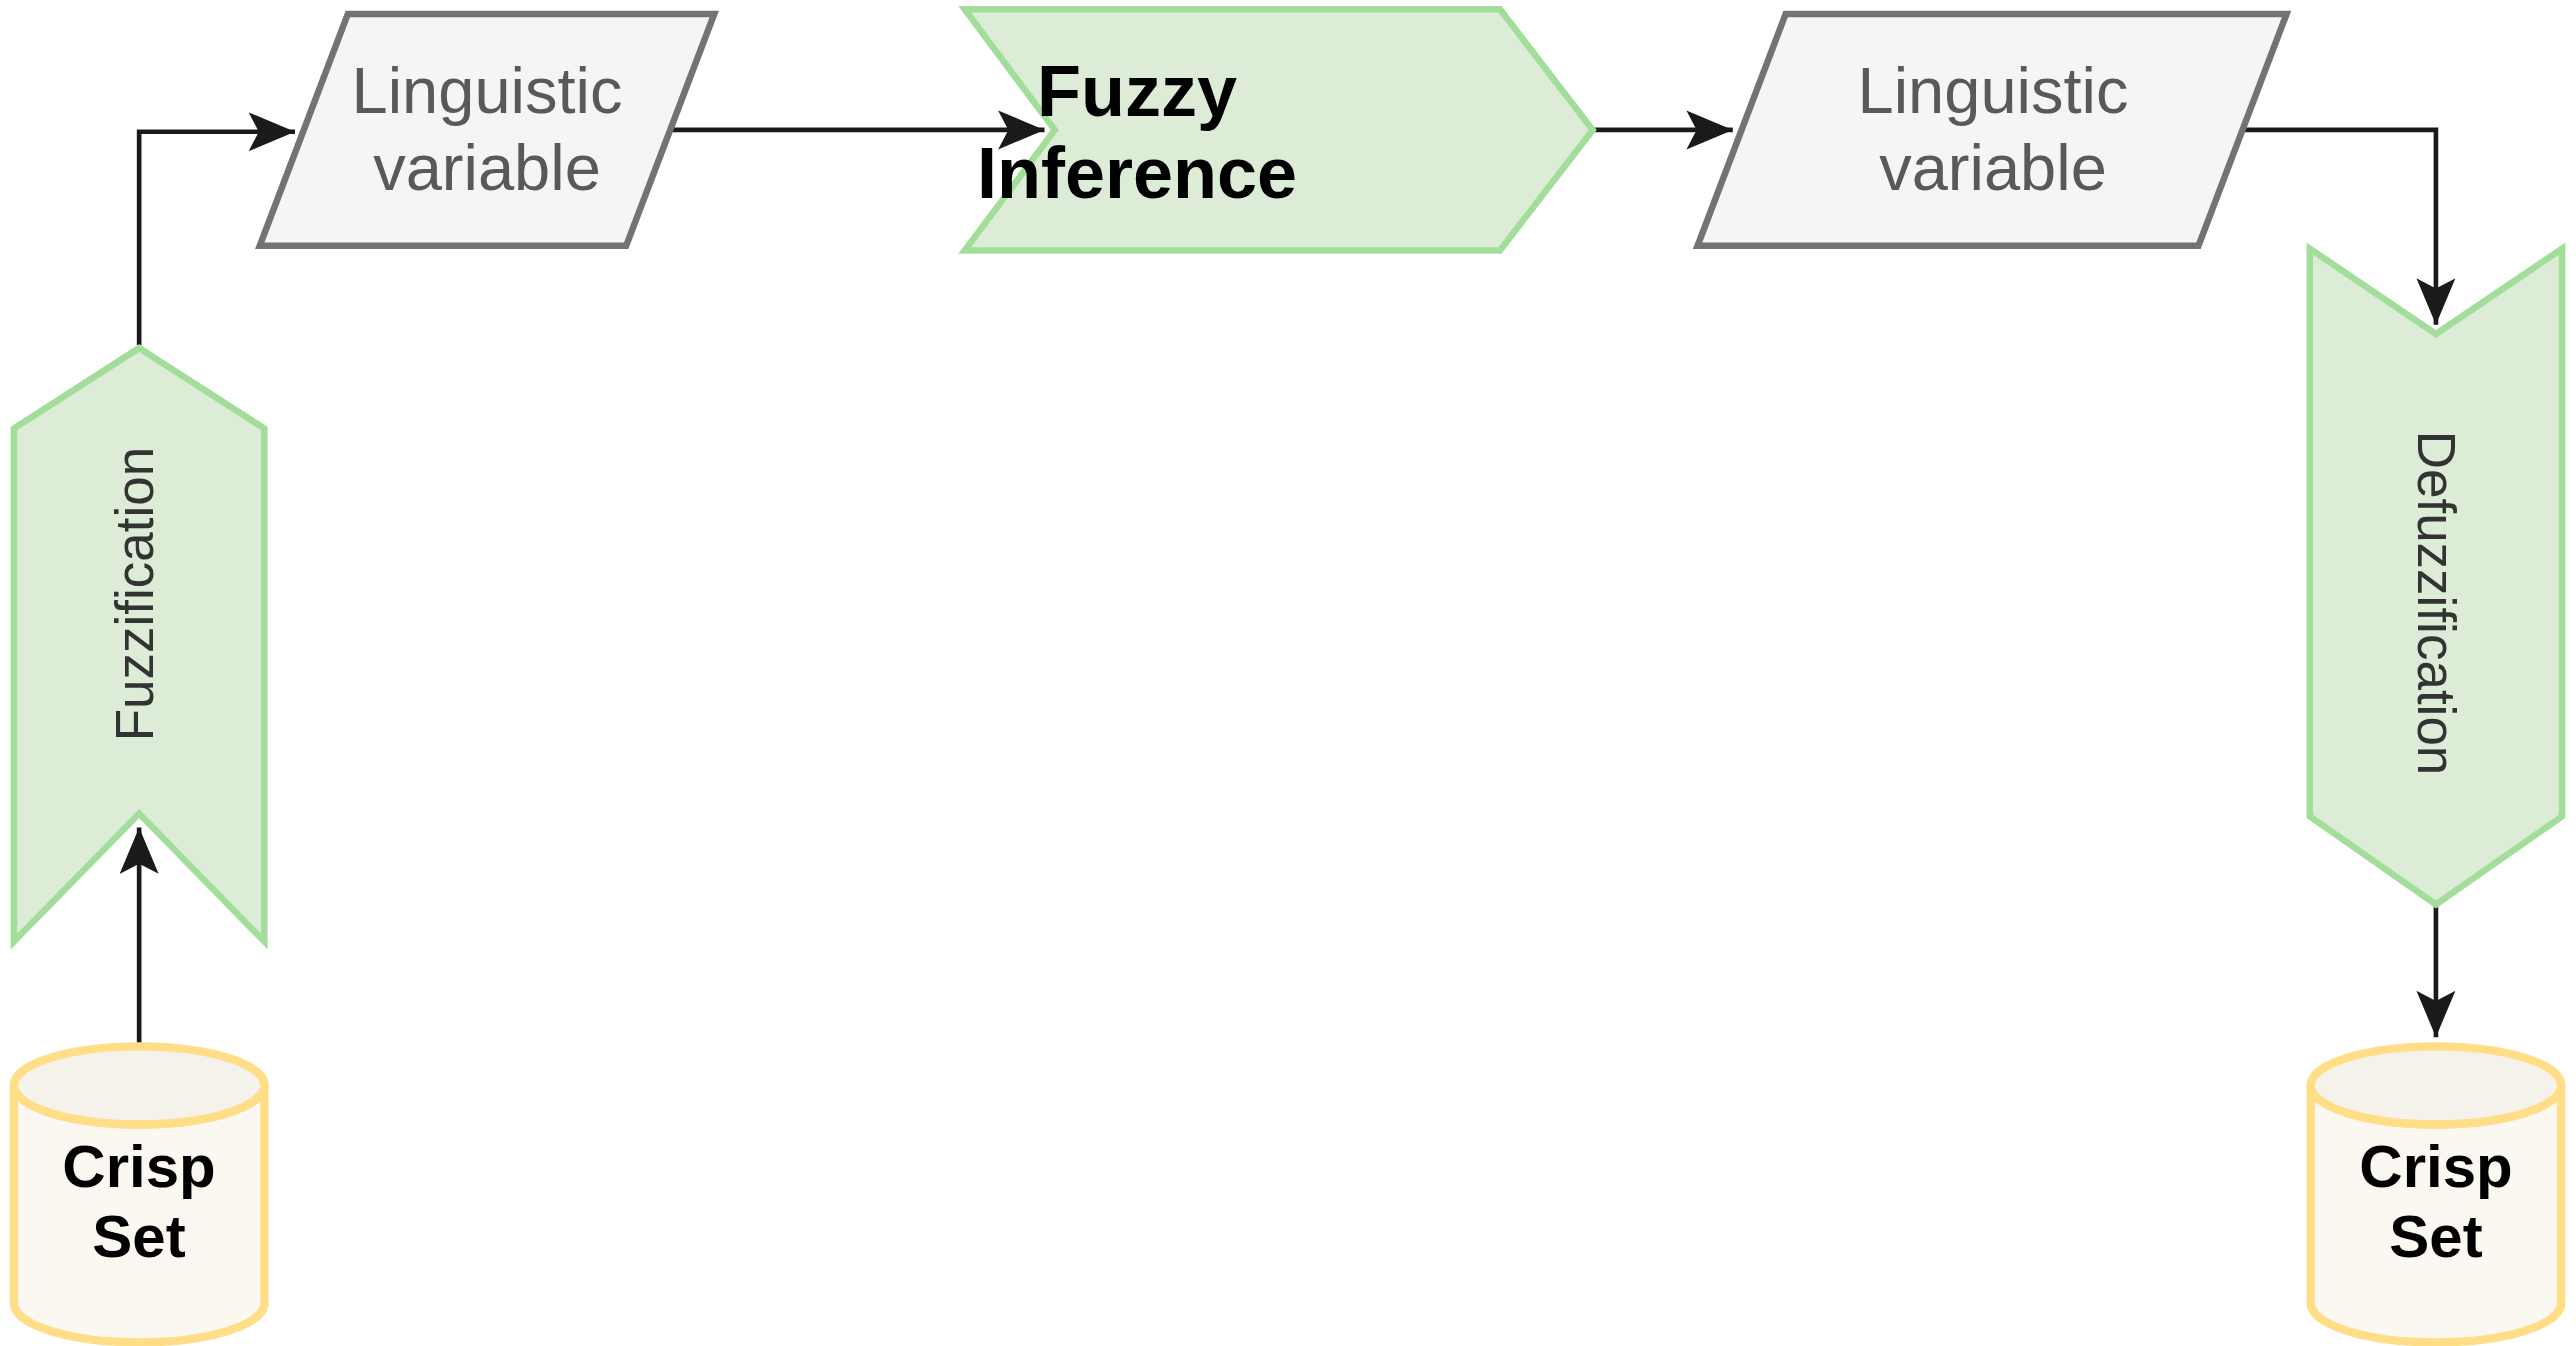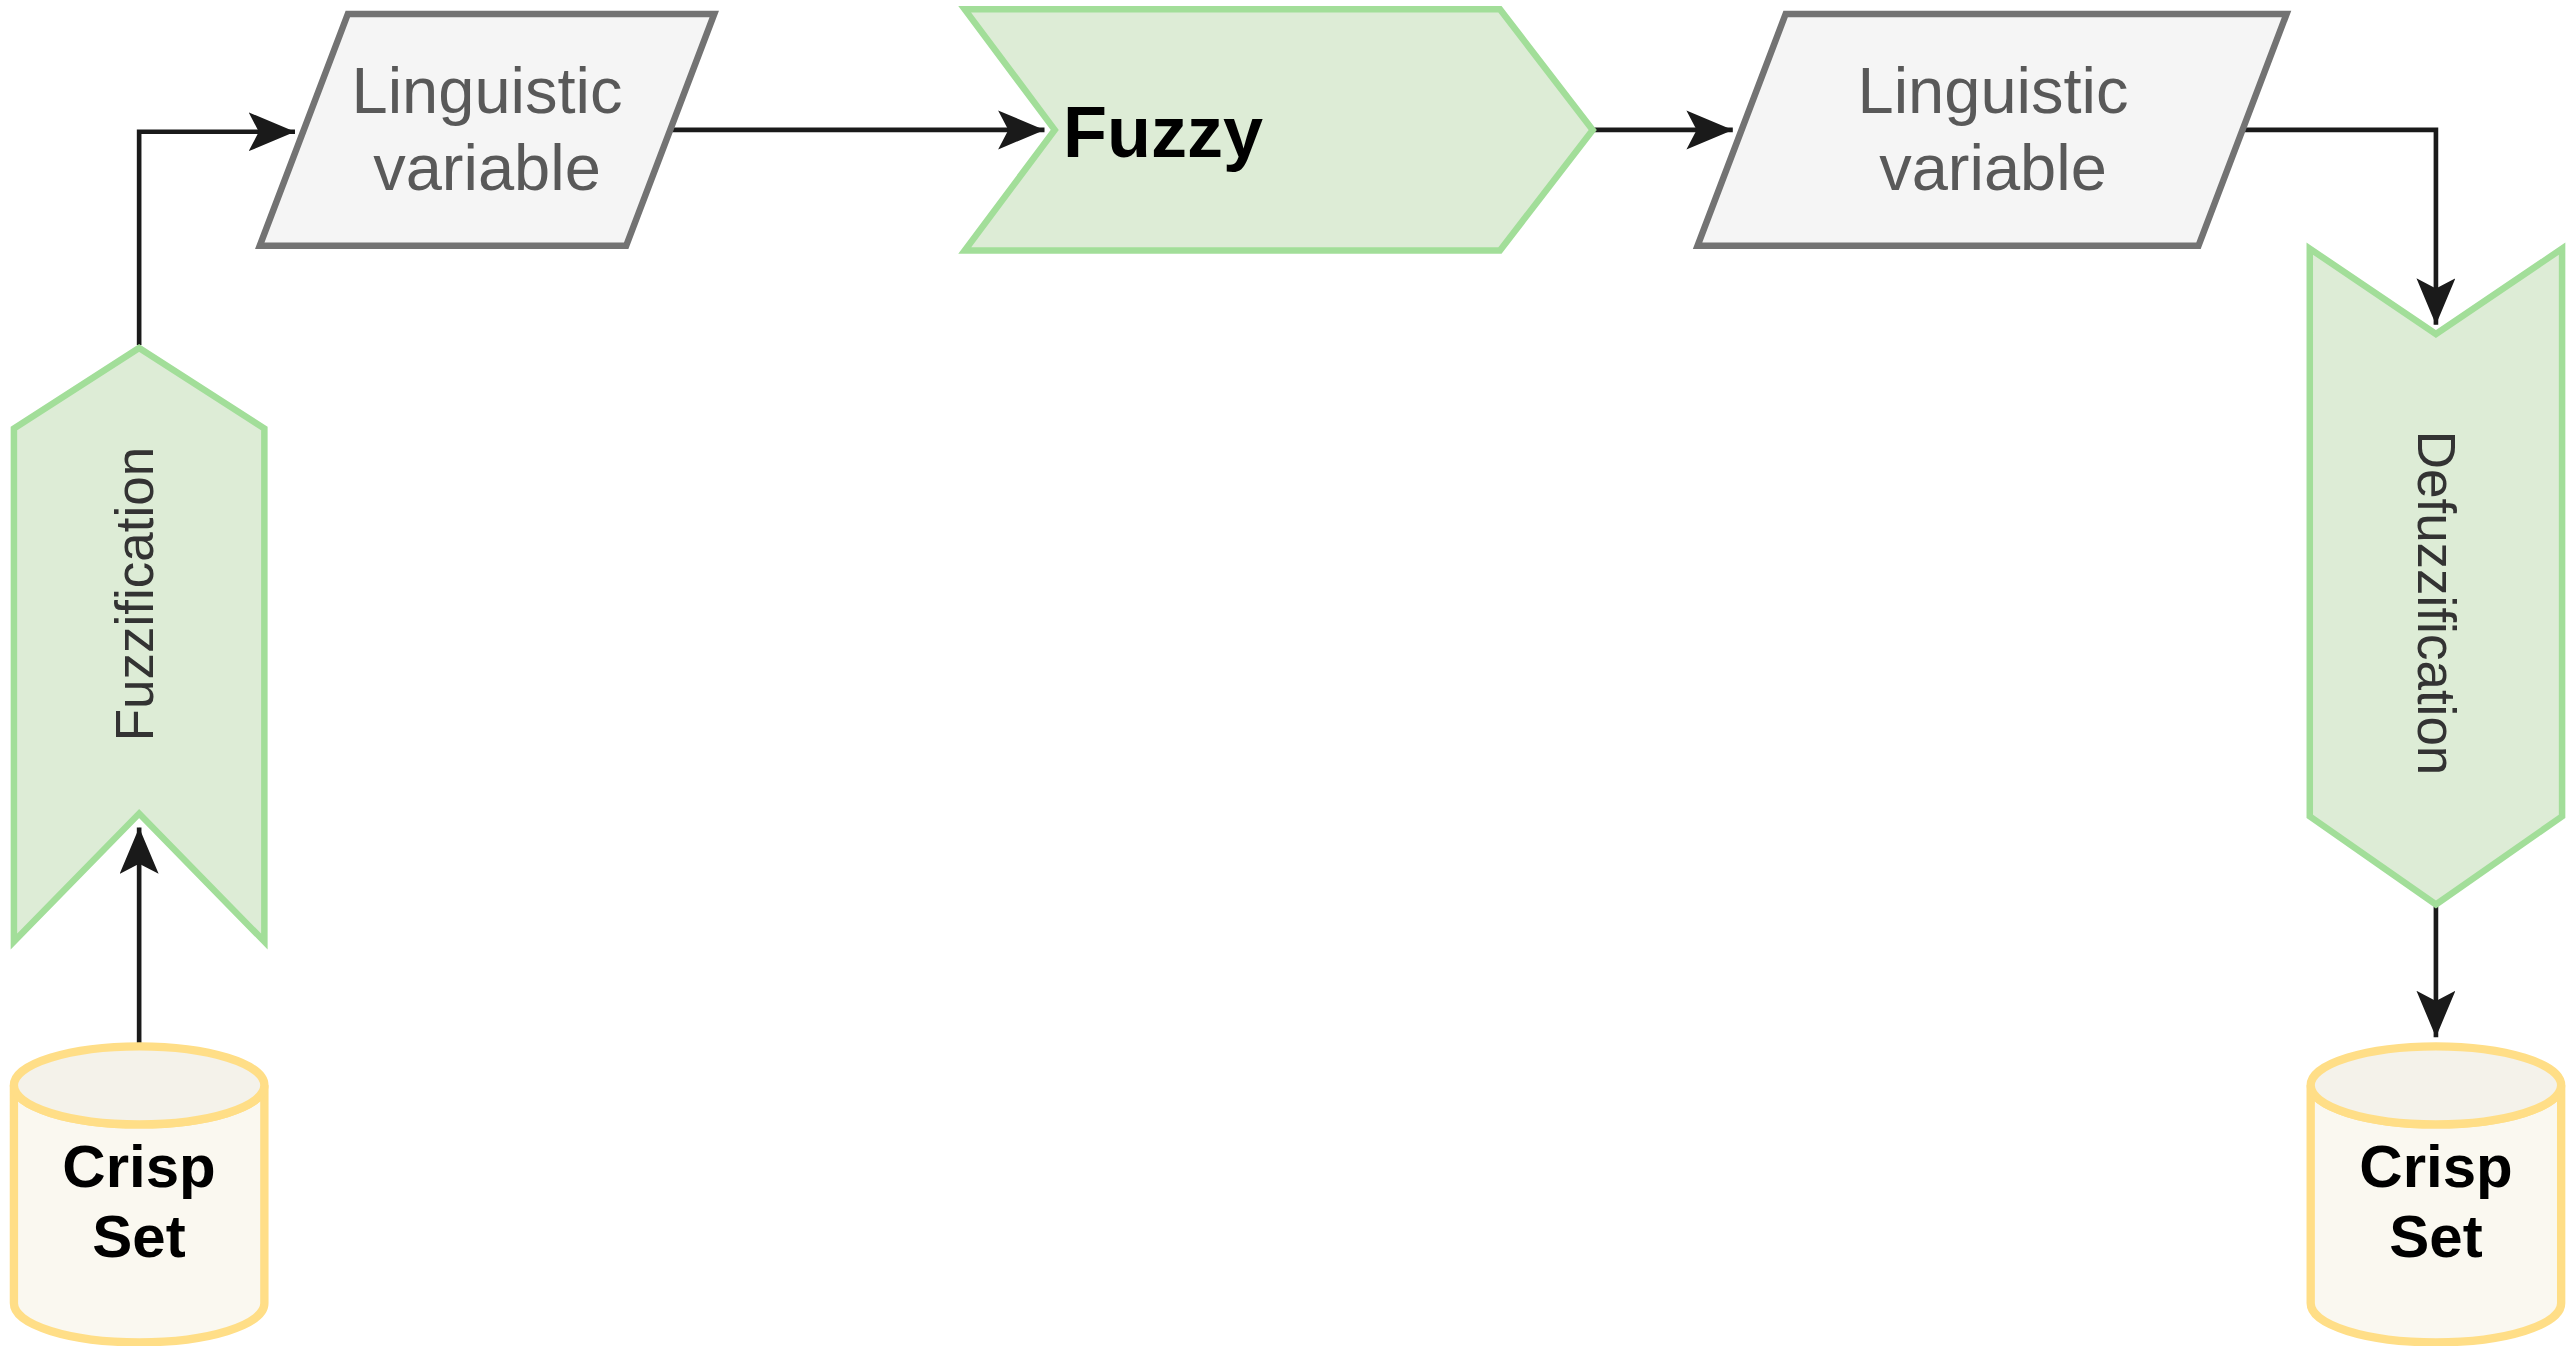--- a/index.html
+++ b/index.html
@@ -70,22 +70,23 @@
       <path class="cyl-body" d="M2491,1170 L2491,1405 A135,42 0 0 0 2761,1405 L2761,1170 A135,42 0 0 1 2491,1170 Z"></path>
       <ellipse class="cyl-top" cx="2626" cy="1170" rx="135" ry="42"></ellipse>
     </g>
   </svg>
 
   <div class="label io" style="left:487px;top:130px;">
     <span>Linguistic</span>
     <span>variable</span>
   </div>
 
-  <div class="label inference" style="left:1163px;top:132px;">
+  <div class="label inference" style="left:1137px;top:132px;">
     <span>Fuzzy</span>
+    <span>Inference</span>
   </div>
 
   <div class="label io" style="left:1993px;top:130px;">
     <span>Linguistic</span>
     <span>variable</span>
   </div>
 
   <div class="label vert rot-ccw" style="left:135px;top:594px;">
     <span>Fuzzification</span>
   </div>

